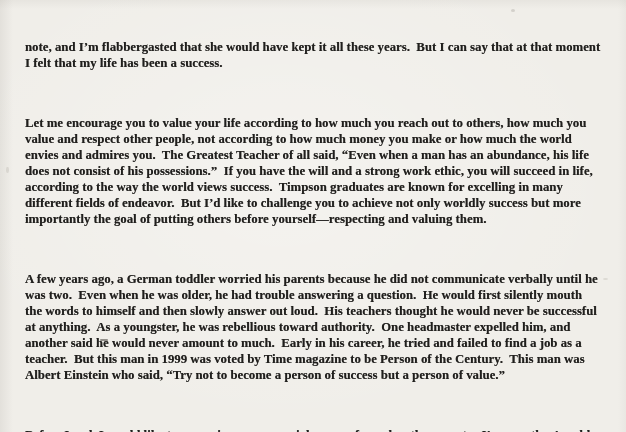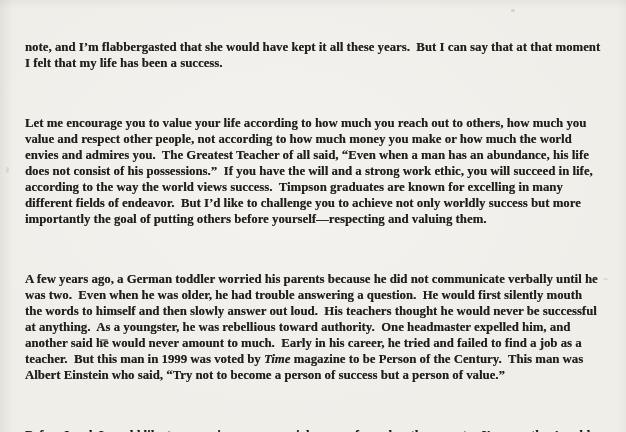--- a/index.html
+++ b/index.html
@@ -26,21 +26,21 @@
     font-family: "Liberation Serif", "DejaVu Serif", serif;
     font-weight: 700;
     font-size: 12.7px;
     line-height: 16px;
     letter-spacing: 0.05px;
     color: #201f1d;
     white-space: pre-wrap;
     text-shadow: 0.2px 0.2px 0.5px rgba(45,43,40,0.65);
   }
   .para { margin: 0 0 12px 0; }
-  .italic { font-style: italic; }
+  .italic { }
   .speck {
     position: absolute;
     background: #8a857c;
     border-radius: 50%;
   }
   .speck-dot    { left: 511px; top: 9px;   width: 4px; height: 3px; opacity: 0.28; }
   .speck-smudge { left: 603px; top: 278px; width: 5px; height: 2px; opacity: 0.20; }
   .speck-edge   { left: 6px;   top: 167px; width: 3px; height: 6px; opacity: 0.18; border-radius: 40%; }
   .speck-dash {
     position: absolute;

